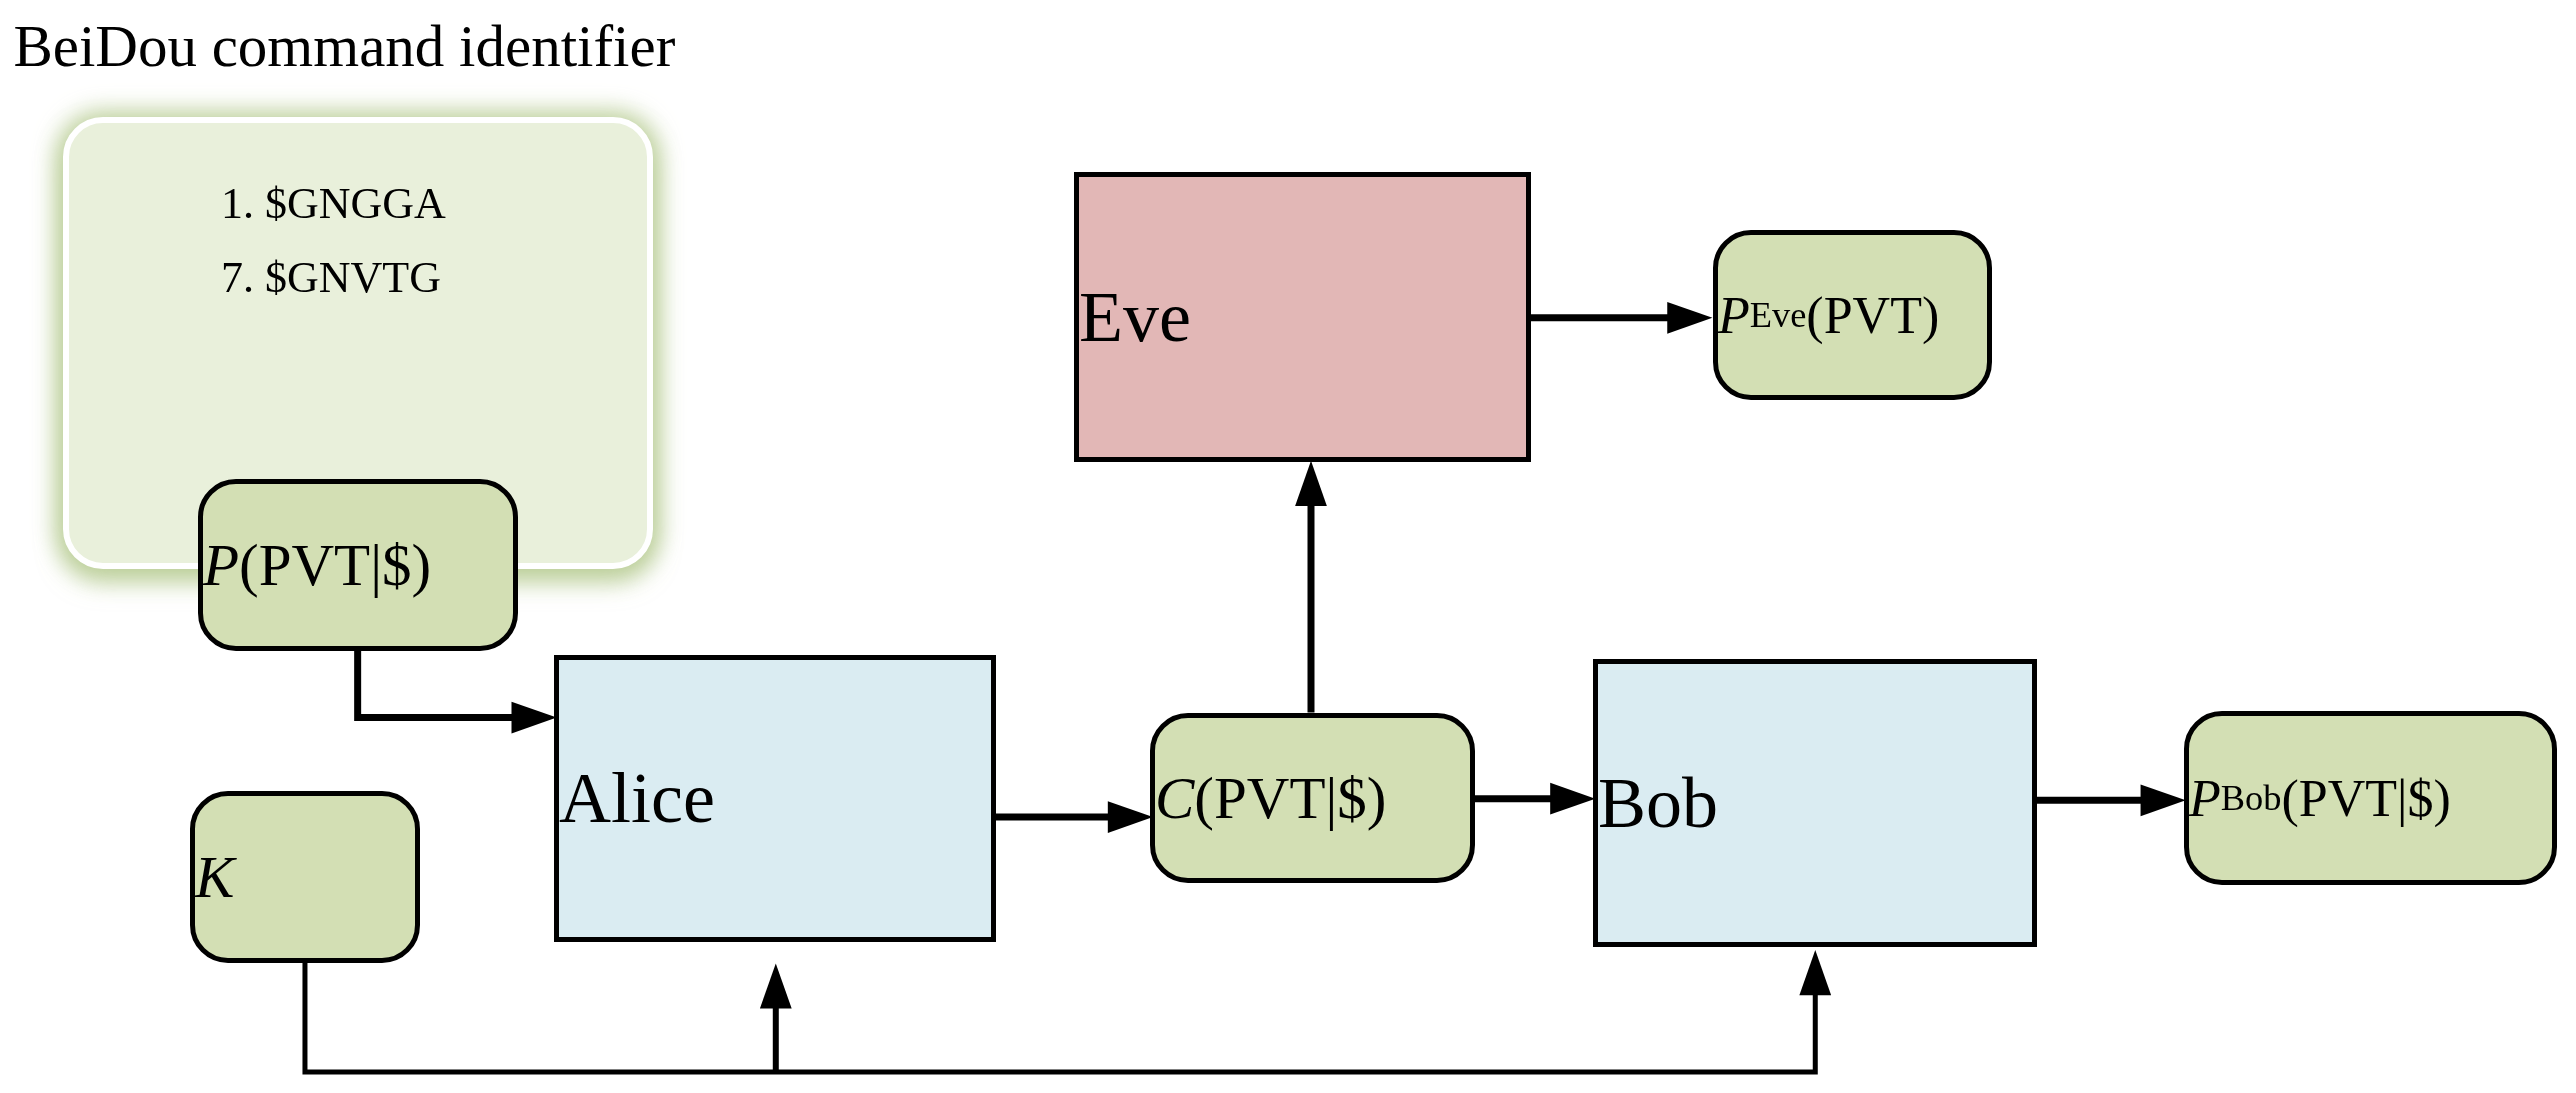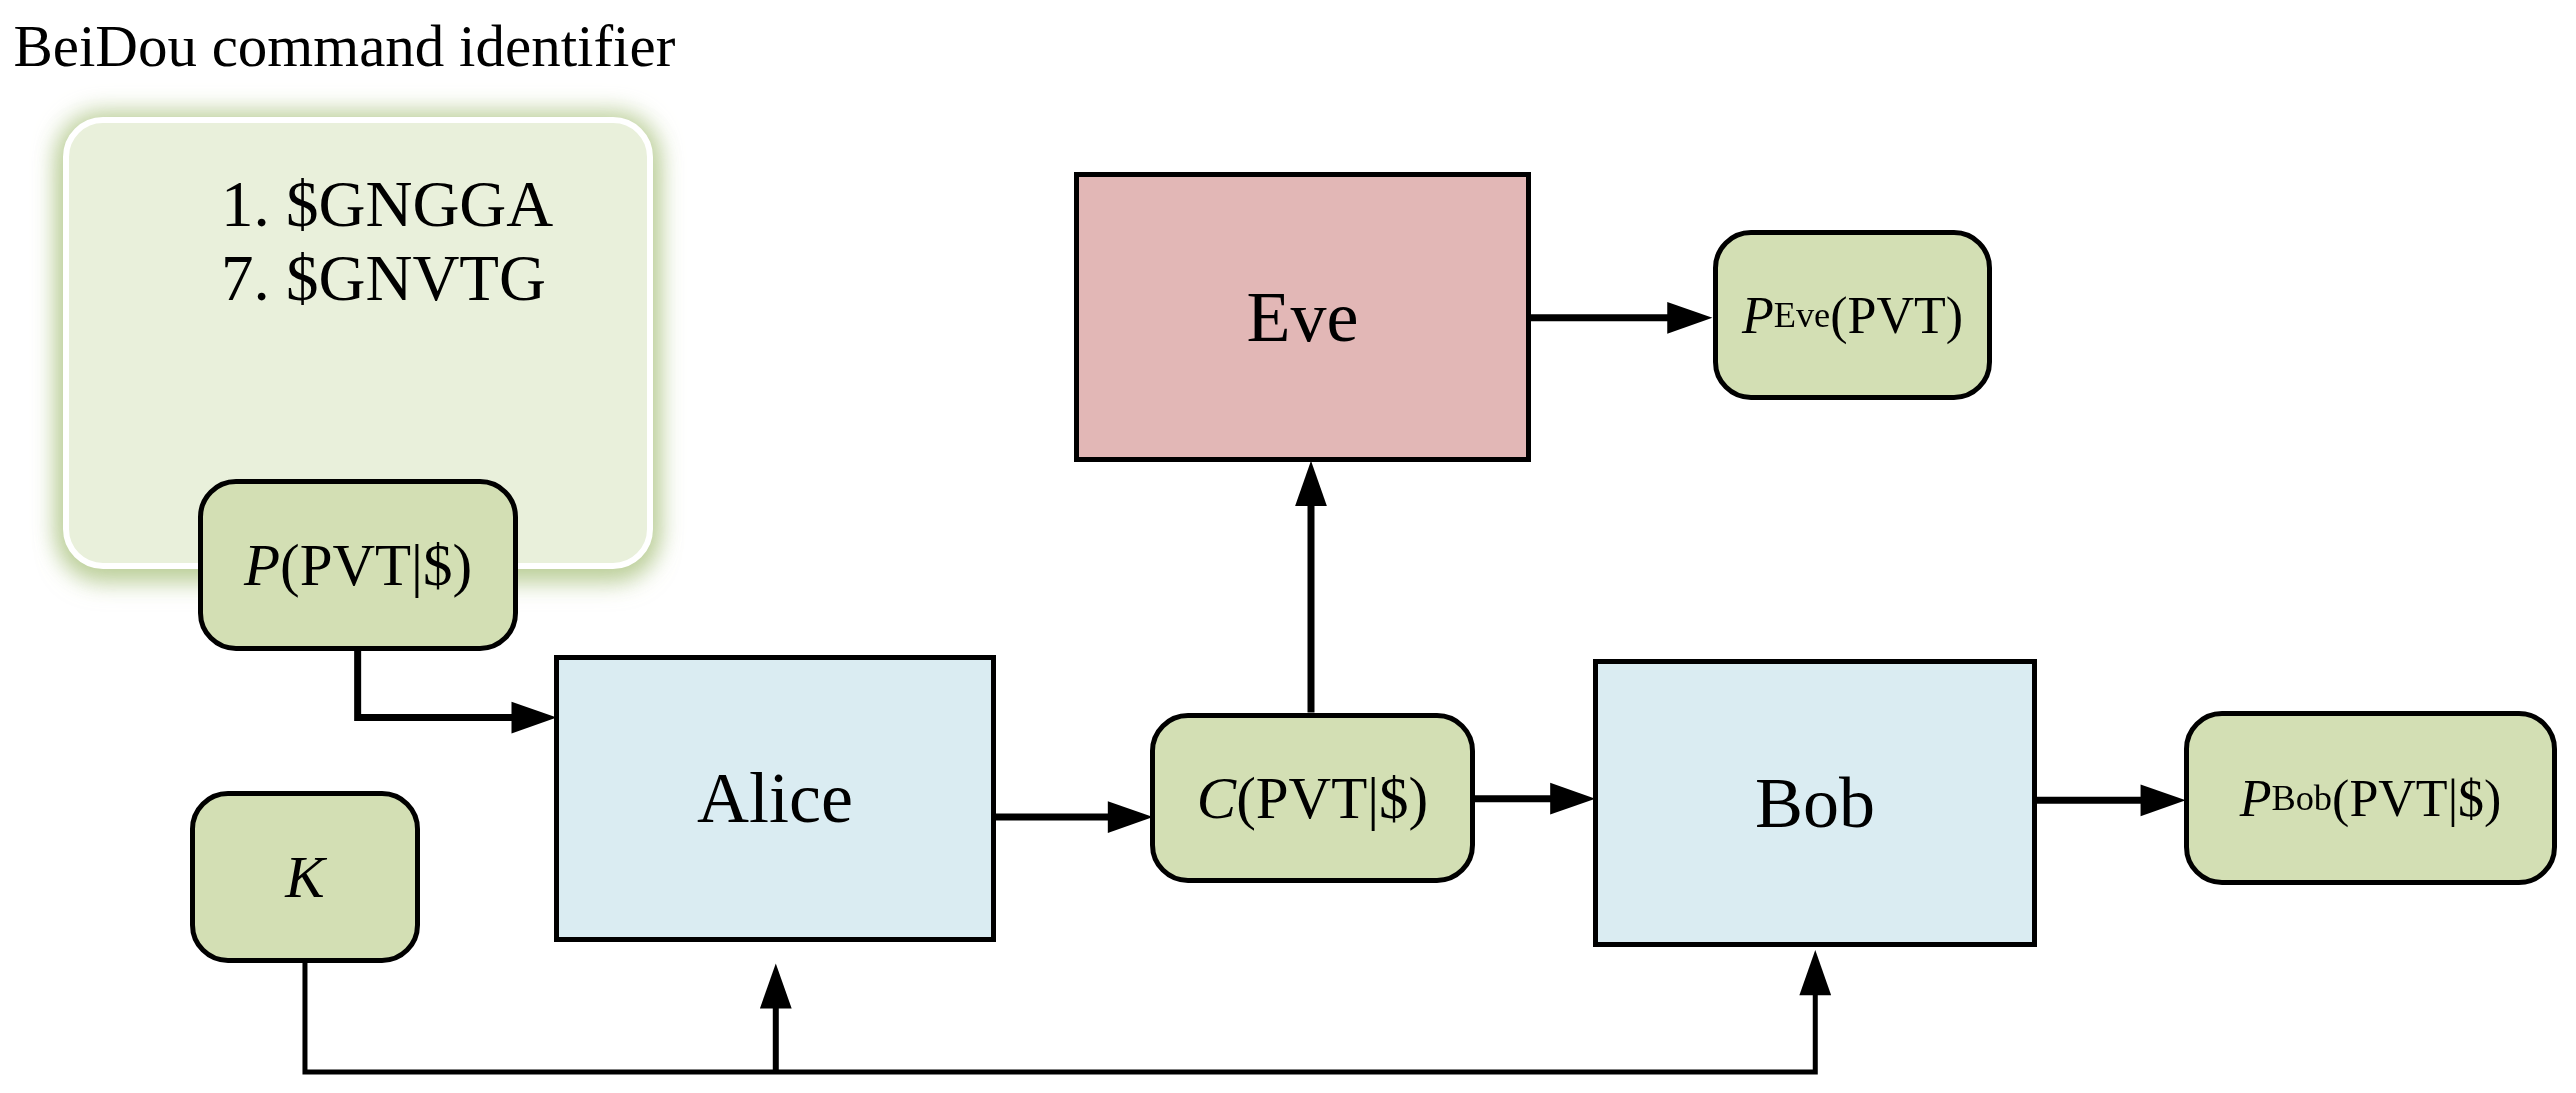--- a/index.html
+++ b/index.html
@@ -25,25 +25,25 @@
   }
   .panel{
     position:absolute;left:63px;top:117px;width:578px;height:440px;
     background:var(--panel-green);
     border:6.7px solid #ffffff;
     border-radius:40px;
     box-shadow:0 0 22px 6.7px rgba(176,199,136,0.75), 0 11.7px 25px 1.7px rgba(176,199,136,0.55);
   }
   .panel .list{
     position:absolute;left:152px;top:44px;
-    font-size:65px;line-height:74px;color:#000;white-space:nowrap;
+    font-size:44px;line-height:74px;color:#000;white-space:nowrap;
   }
   .node{
     position:absolute;
-    display:flex;align-items:center;justify-content:center;
+    display:flex;align-items:center;justify-content:flex-start;
     box-sizing:border-box;
     border:5.9px solid var(--line-black);
     color:#000;white-space:nowrap;
   }
   .rounded{border-radius:38px;background:var(--node-green);}
   .rect-blue{background:var(--node-blue);}
   .rect-pink{background:var(--node-pink);}
   .actor{font-size:72px;}
   .formula{font-size:59px;}
   .formula-sm{font-size:52px;}

